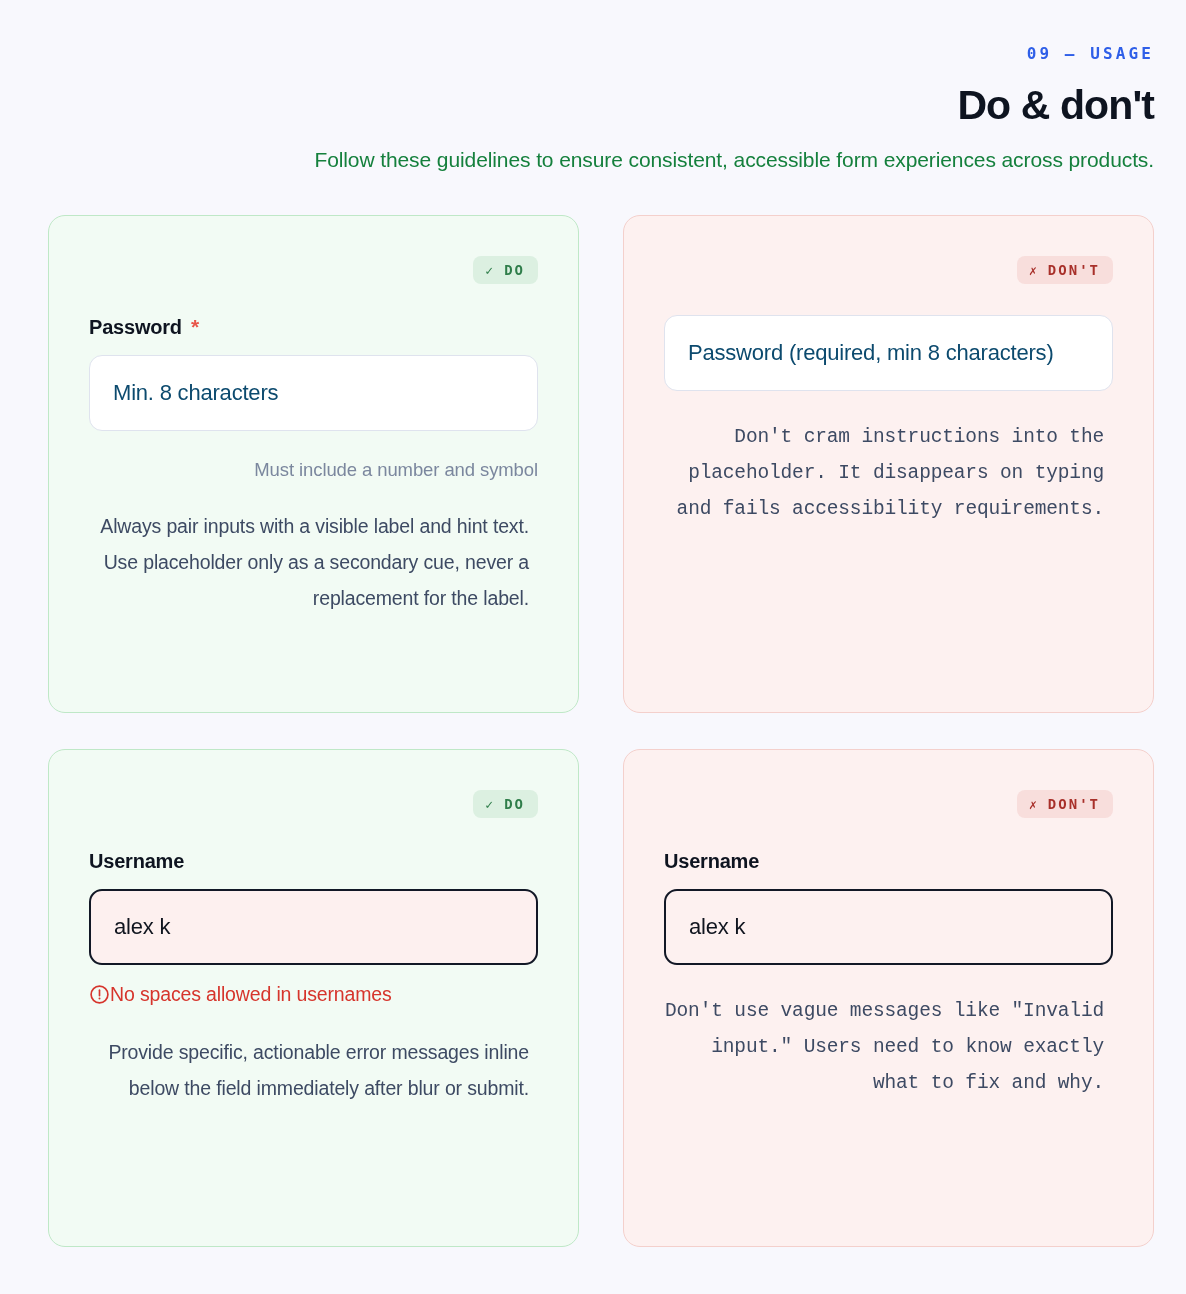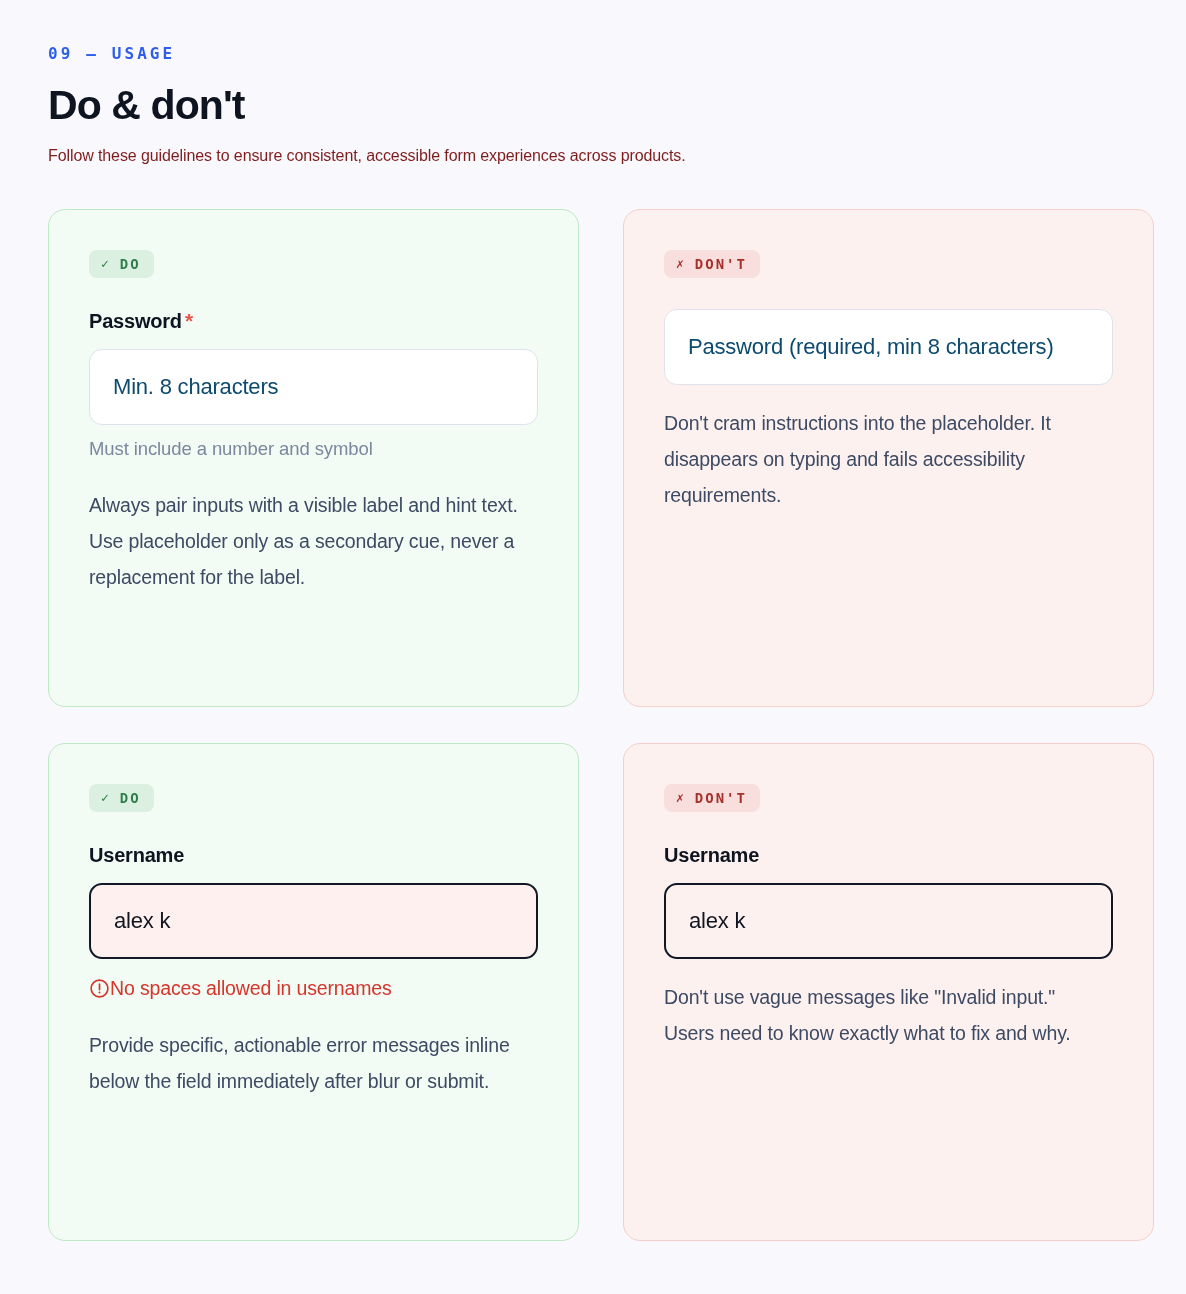--- a/index.html
+++ b/index.html
@@ -15,20 +15,21 @@
     color: #2f3b54;
     -webkit-font-smoothing: antialiased;
   }
 
   .page {
     width: 1186px;
     height: 1294px;
     padding: 40px 32px 0 48px;
     position: relative;
     overflow: hidden;
+    text-align: right;
   }
 
   
   .eyebrow {
     font-family: "DejaVu Sans Mono", monospace;
     font-size: 16px;
     font-weight: 700;
     letter-spacing: 3.1px;
     color: #2f5fe8;
     line-height: 1;
@@ -38,23 +39,23 @@
   .page-title {
     font-size: 41px;
     font-weight: 700;
     letter-spacing: -0.9px;
     color: #0e1420;
     line-height: 1.12;
     margin-top: 21px;
   }
 
   .page-subtitle {
-    font-size: 16px;
+    font-size: 21px;
     font-weight: 400;
-    color: #7f1d1d;
+    color: #15803d;
     line-height: 1.3;
     margin-top: 17px;
     letter-spacing: -0.1px;
   }
 
   
   .card-grid {
     margin-top: 42px;
     display: grid;
     grid-template-columns: 1fr 1fr;
@@ -114,21 +115,21 @@
   .field { margin-top: 31px; }
 
   .field-label {
     font-size: 20px;
     font-weight: 700;
     color: #0e1420;
     line-height: 1.2;
     letter-spacing: -0.2px;
     display: flex;
     align-items: baseline;
-    gap: 3px;
+    gap: 9px;
   }
 
   .required-star {
     color: #e8564a;
     font-size: 21px;
     font-weight: 700;
     line-height: 1;
   }
 
   .input {
@@ -156,21 +157,21 @@
     color: #10151f;
   }
 
   .input.error-plain {
     background: transparent;
     border: 2.8px solid #121826;
     color: #10151f;
   }
 
   .hint {
-    margin-top: 12px;
+    margin-top: 27px;
     font-size: 18.5px;
     color: #7b879e;
     line-height: 1.3;
     letter-spacing: -0.1px;
   }
 
   .error-msg {
     margin-top: 17px;
     display: flex;
     align-items: center;
@@ -191,21 +192,21 @@
 
   .card-note {
     margin-top: 31px;
     font-size: 19.5px;
     line-height: 1.85;
     color: #3d4a63;
     letter-spacing: -0.15px;
     max-width: 440px;
   }
 
-  .card.dont .card-note { margin-top: 20px; }
+  .card.dont .card-note { margin-top: 28px; font-family: Liberation Mono, monospace; }
   .card.do .field + .card-note { margin-top: 26px; }
 </style>
 </head>
 <body>
 
 <div class="page">
 
   <div class="header">
     <div class="eyebrow">09 — USAGE</div>
     <h1 class="page-title">Do &amp; don't</h1>

